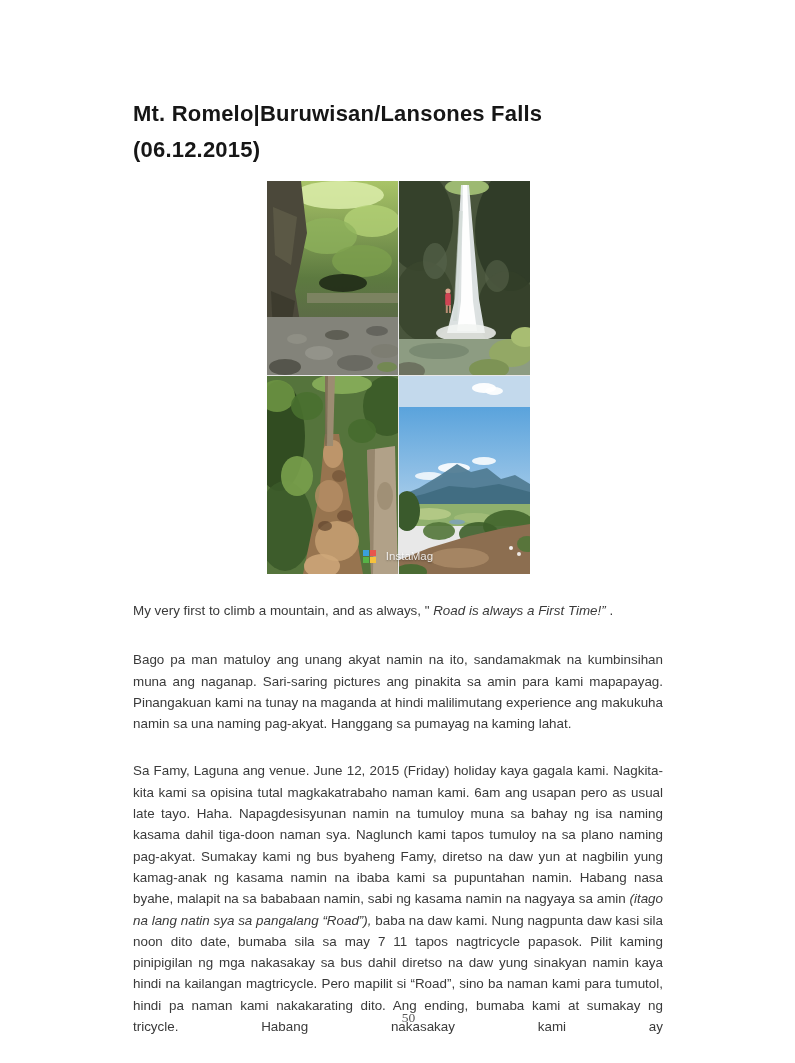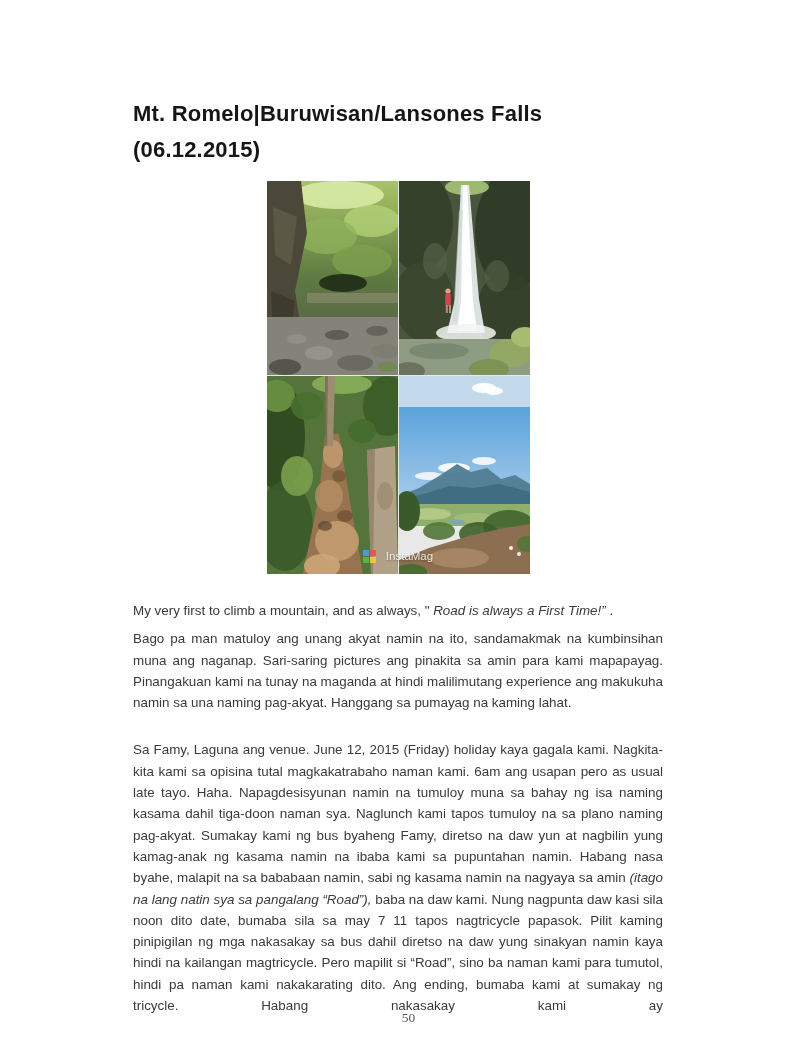--- a/index.html
+++ b/index.html
@@ -41,21 +41,21 @@
   .wm-red    { background:#e8554d; }
   .wm-green  { background:#57b347; }
   .wm-yellow { background:#f5c23c; }
   .wm-text {
     color:rgba(255,255,255,0.85); font-size:11.5px;
     text-shadow:0 1px 2px rgba(0,0,0,0.35);
   }
   
   .body-par { margin:0; font-size:13.4px; line-height:21.3px; text-align:justify; color:#3a3a3a; }
   .p1 { margin-top:26px; text-align:left; }
-  .p2 { margin-top:7px; }
+  .p2 { margin-top:28px; }
   .p3 { margin-top:26px; text-align-last:justify; }
   .ital { font-style:italic; }
   
   .footer-page-num {
     position:absolute; left:0; right:0; top:1010px; text-align:center;
     font-family:"Liberation Serif", serif; font-size:13.5px; color:#595959;margin-left:22px;
   }
 </style>
 </head>
 <body>

